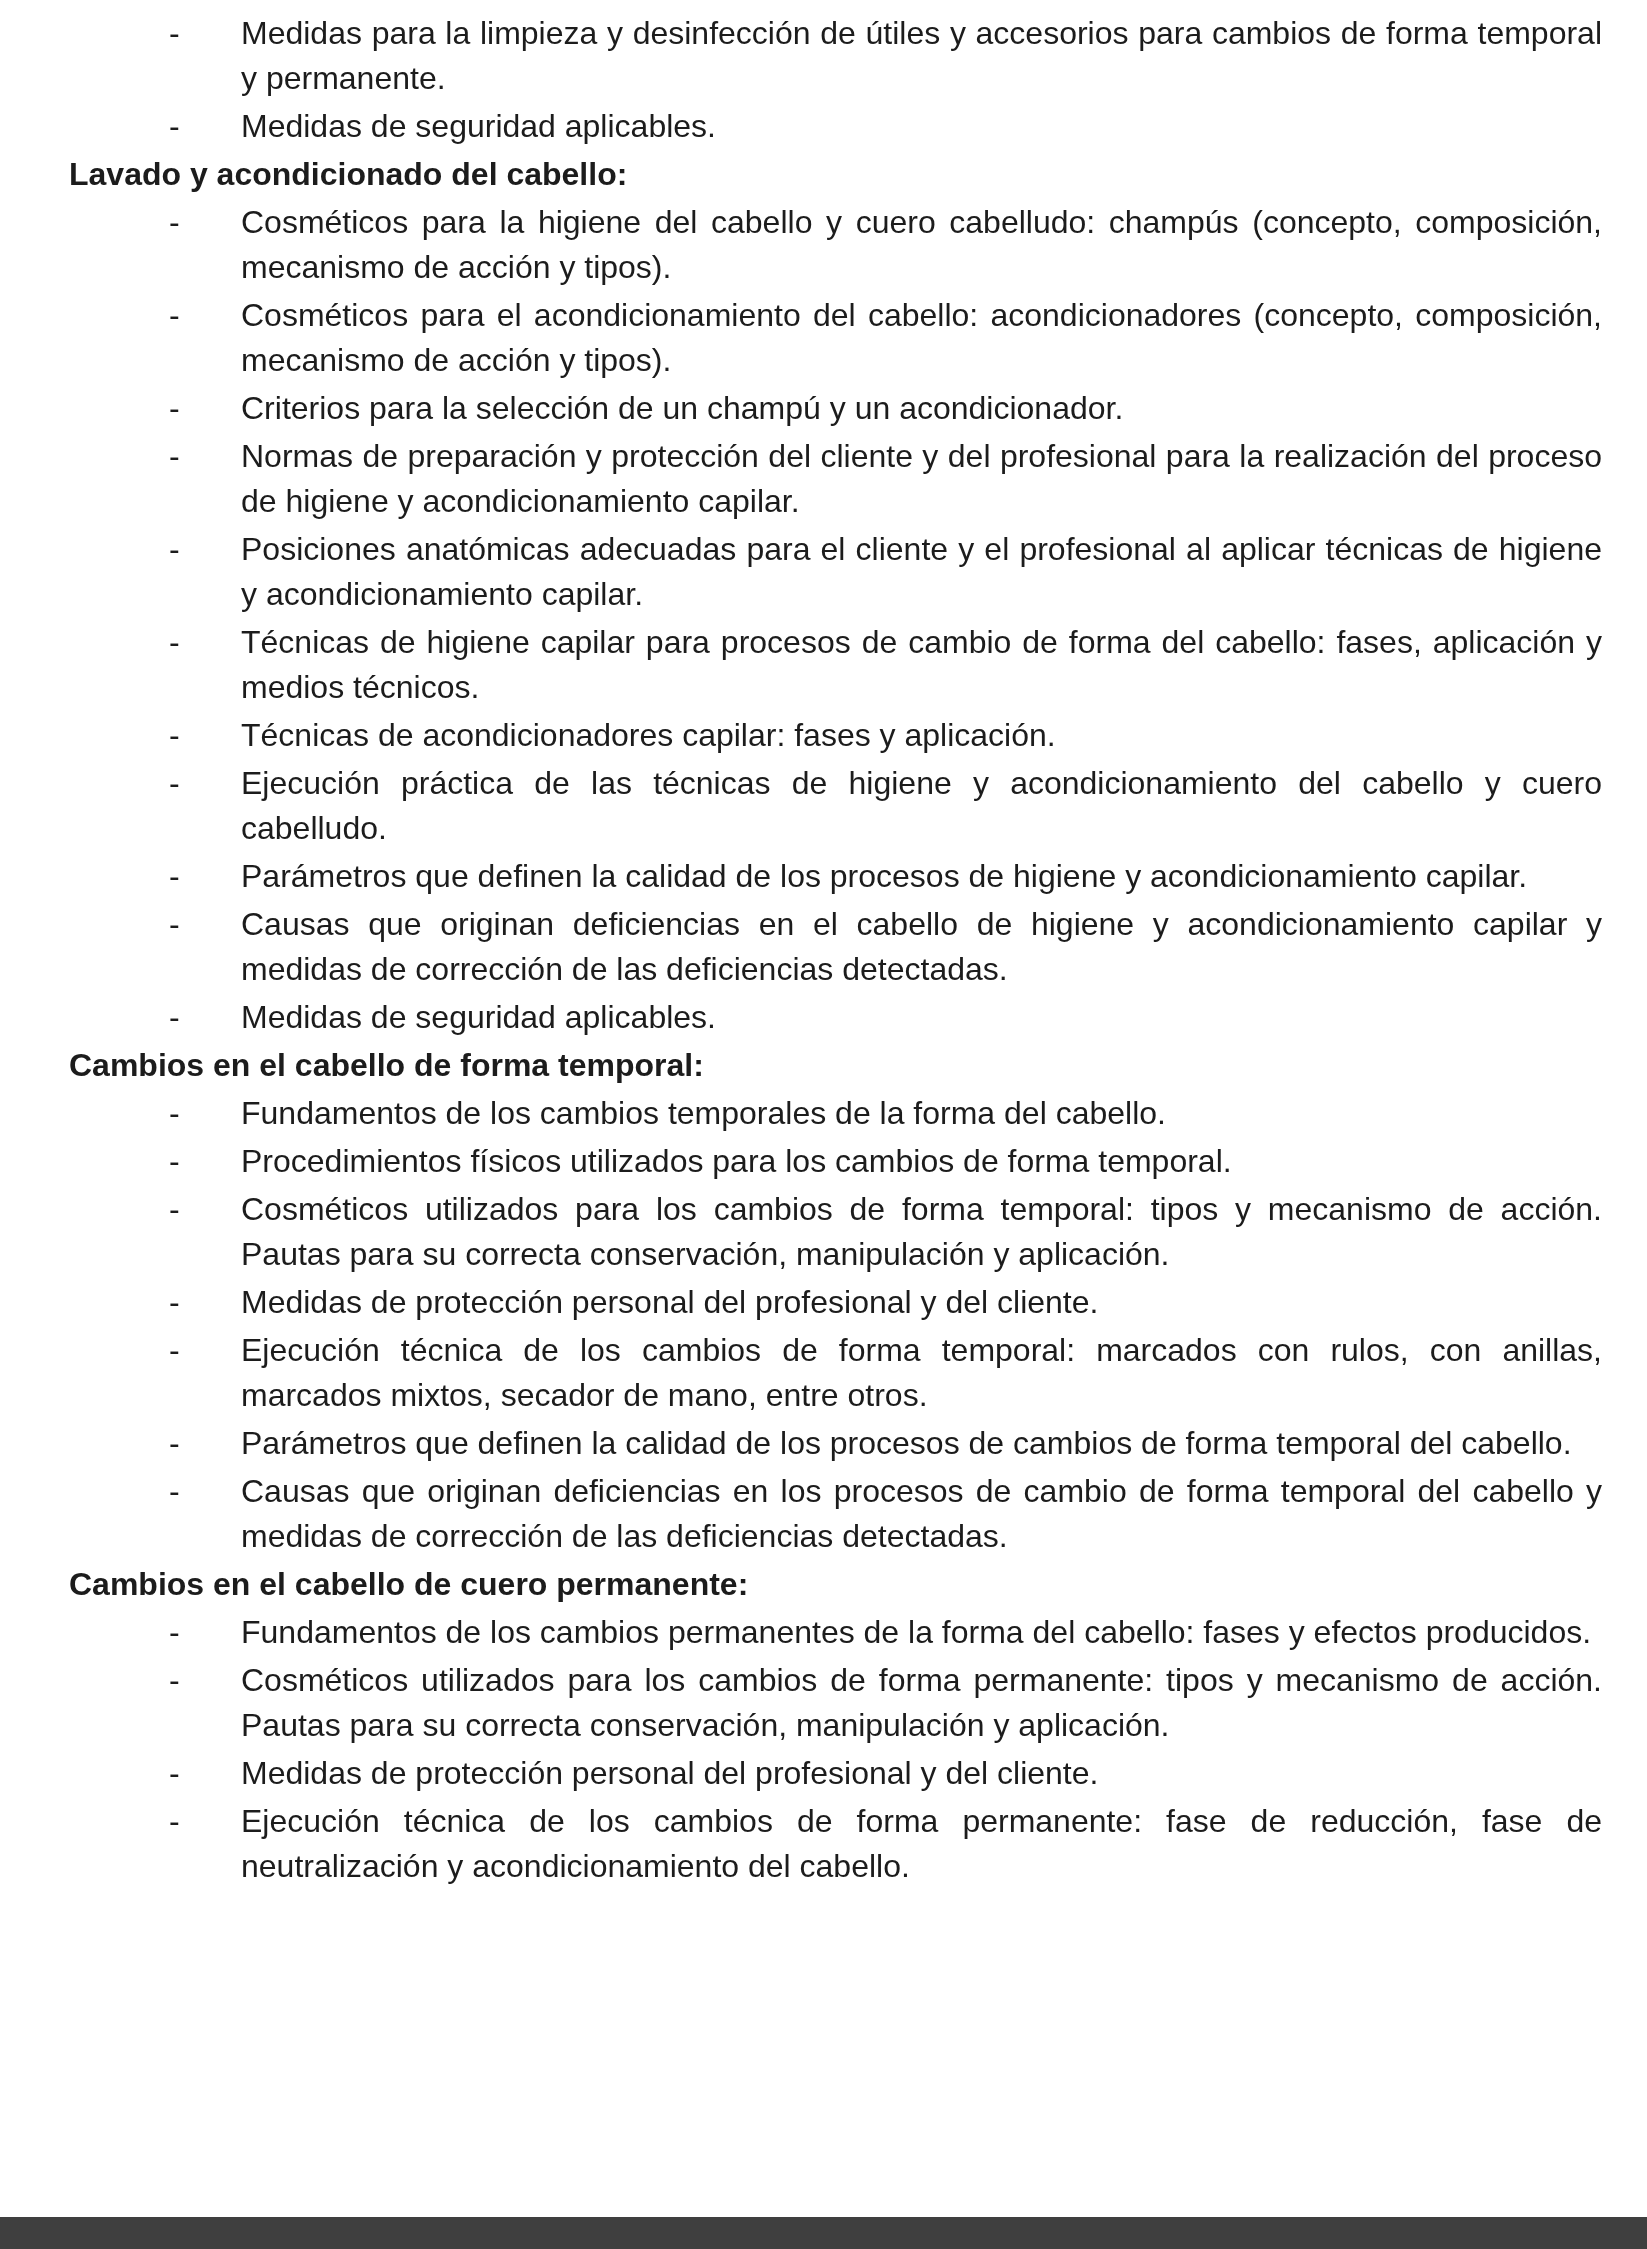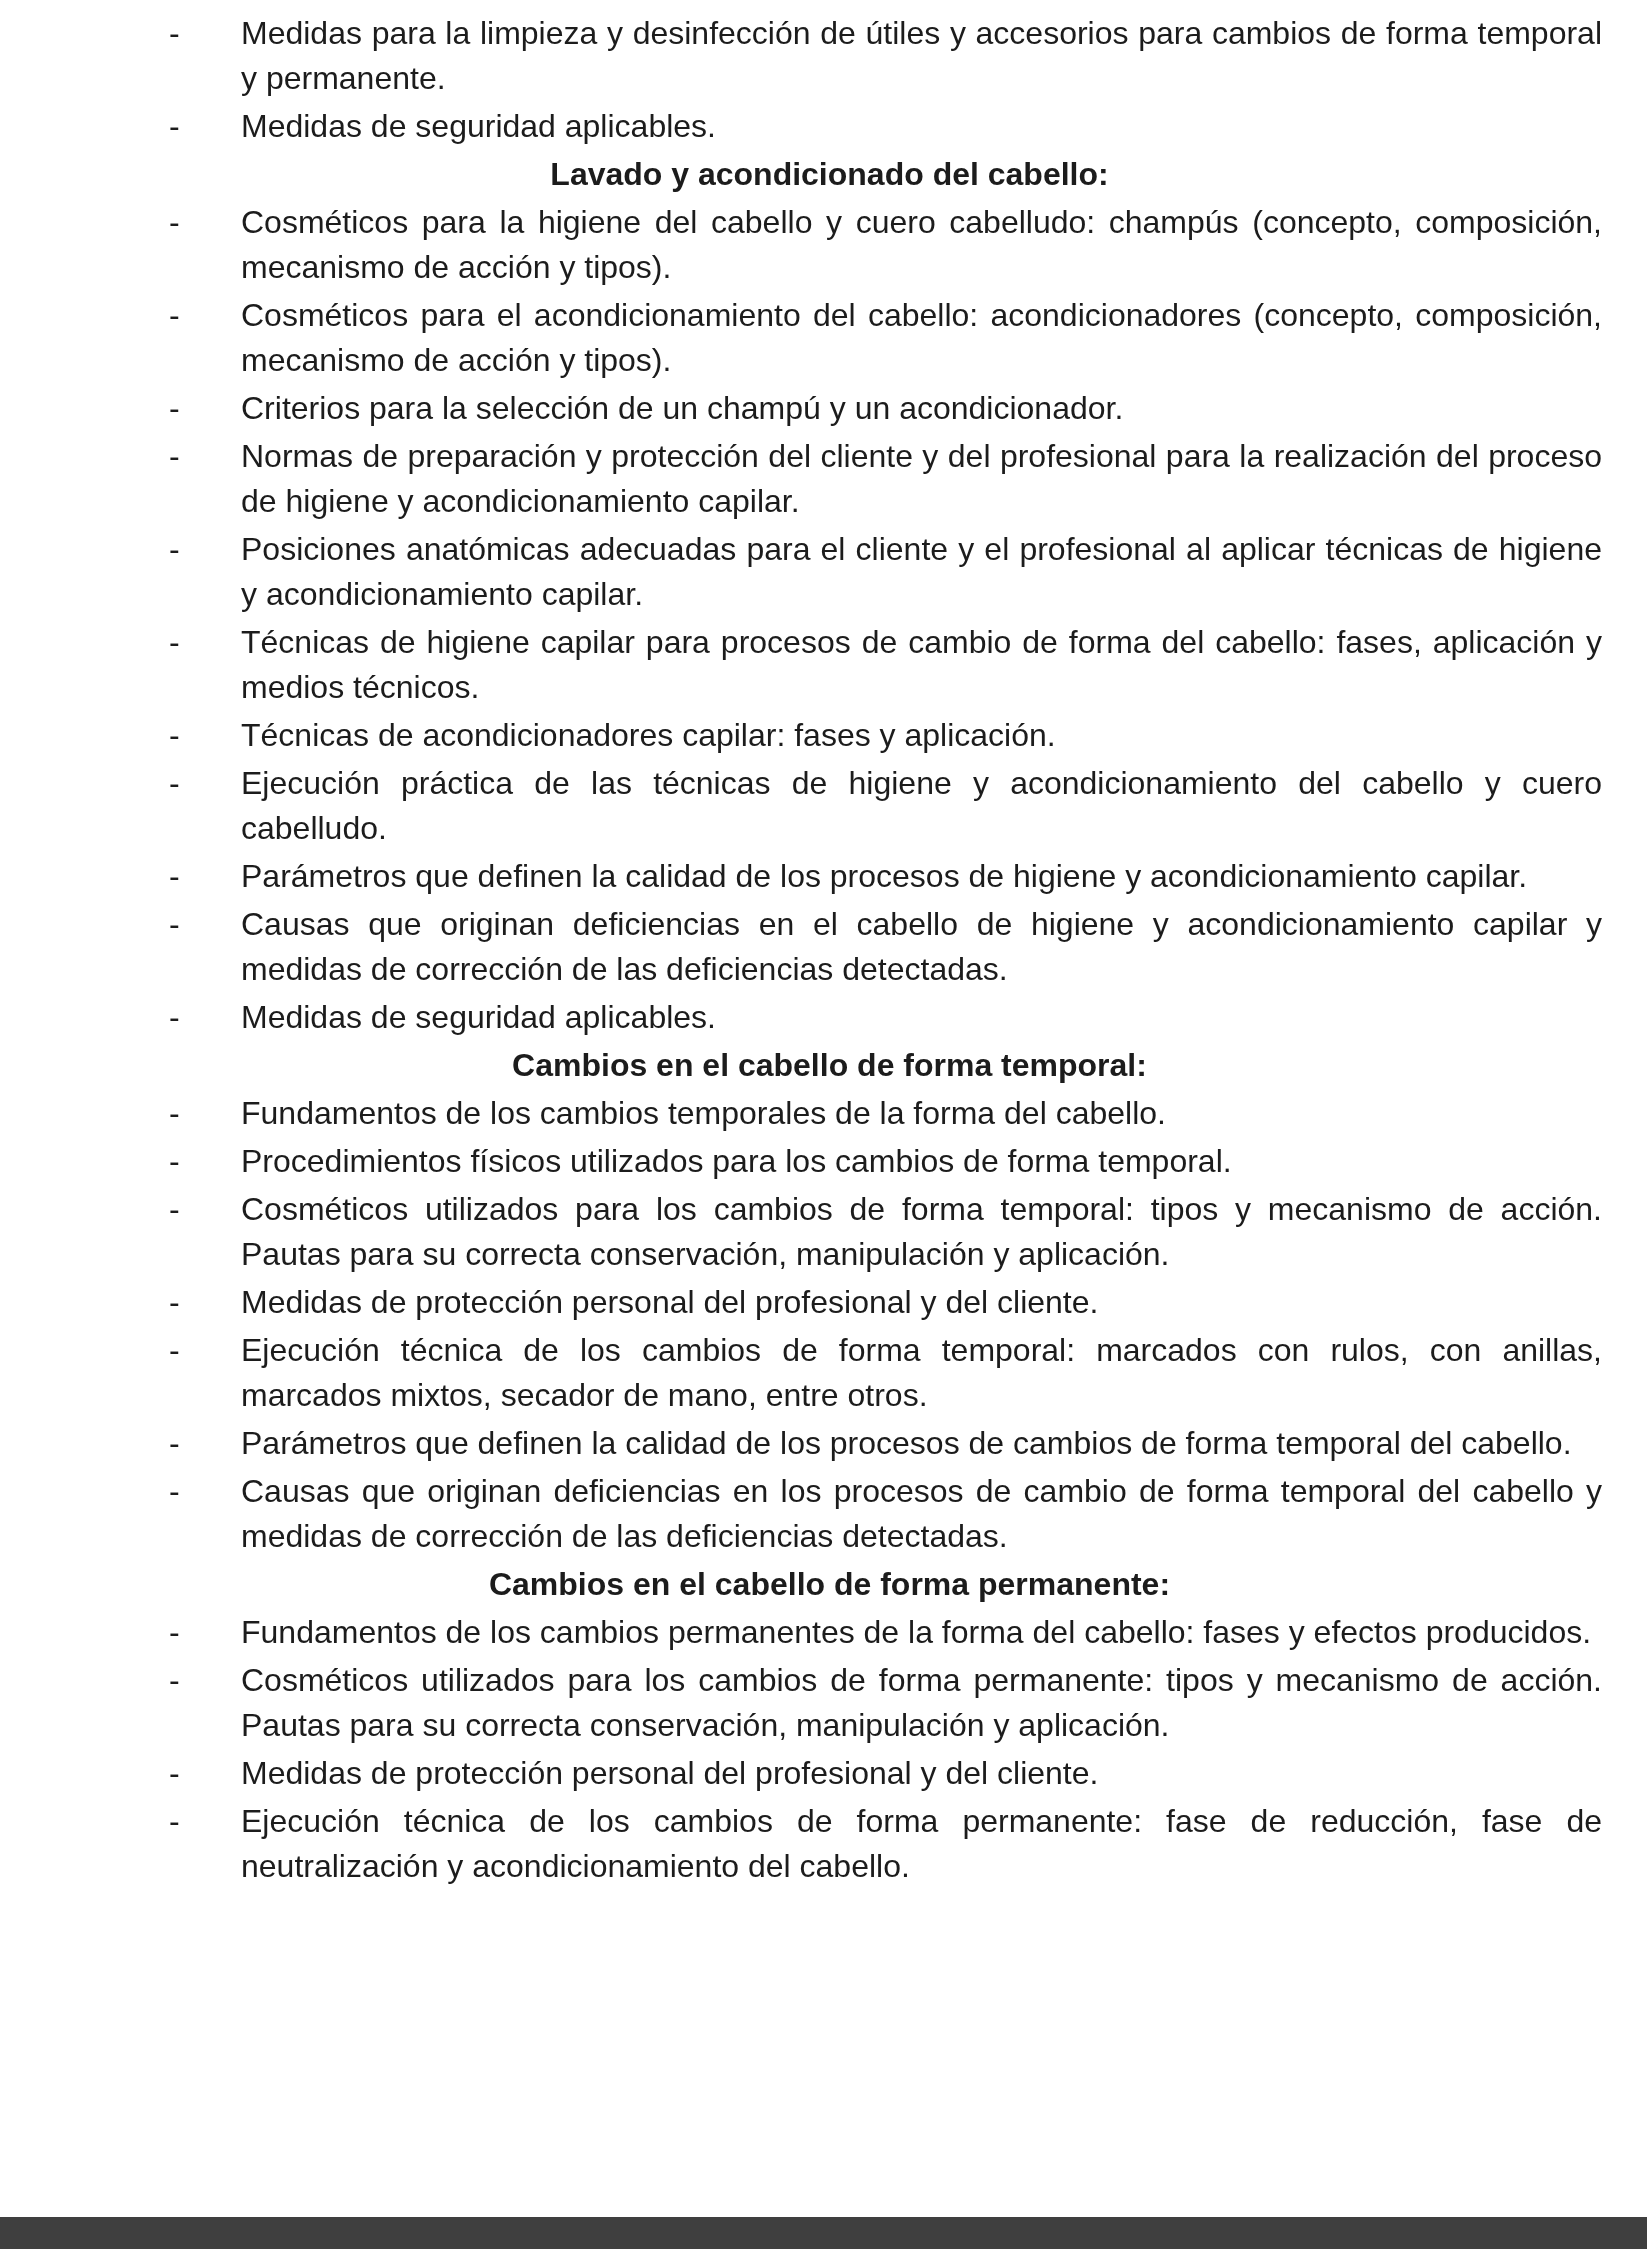--- a/index.html
+++ b/index.html
@@ -17,22 +17,22 @@
   }
   .doc {
     box-sizing: border-box;
     width: 1647px;
     padding: 7.6px 45px 0 57px;
   }
   .section-heading {
     font-size: 32px;
     line-height: 45px;
     font-weight: bold;
-    margin: 3px 4px;
-    text-align: center;
+    margin: 3px 12px;
+    text-align: left;
   }
   ul.items {
     list-style: none;
     margin: 0;
     padding: 0;
   }
   li.item {
     display: flex;
     align-items: flex-start;
     margin: 3px 0;
@@ -145,21 +145,21 @@
       </li>
       <li class="item">
         <span class="dash">-</span>
         <span class="item-text">Parámetros que definen la calidad de los procesos de cambios de forma temporal del cabello.</span>
       </li>
       <li class="item">
         <span class="dash">-</span>
         <span class="item-text">Causas que originan deficiencias en los procesos de cambio de forma temporal del cabello y medidas de corrección de las deficiencias detectadas.</span>
       </li>
     </ul>
-    <div class="section-heading">Cambios en el cabello de forma permanente:</div>
+    <div class="section-heading">Cambios en el cabello de cuero permanente:</div>
     <ul class="items">
       <li class="item">
         <span class="dash">-</span>
         <span class="item-text">Fundamentos de los cambios permanentes de la forma del cabello: fases y efectos producidos.</span>
       </li>
       <li class="item">
         <span class="dash">-</span>
         <span class="item-text">Cosméticos utilizados para los cambios de forma permanente: tipos y mecanismo de acción. Pautas para su correcta conservación, manipulación y aplicación.</span>
       </li>
       <li class="item">

